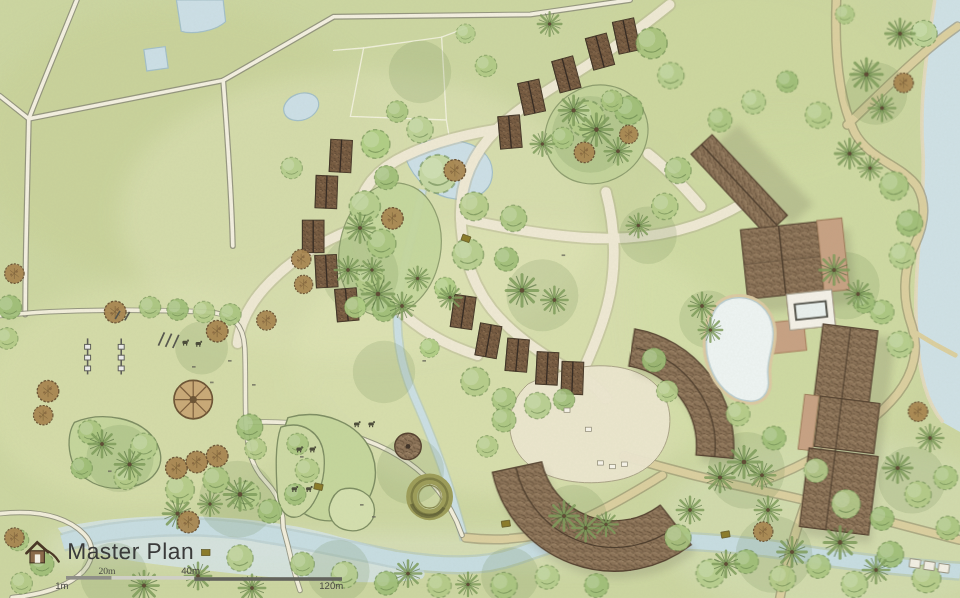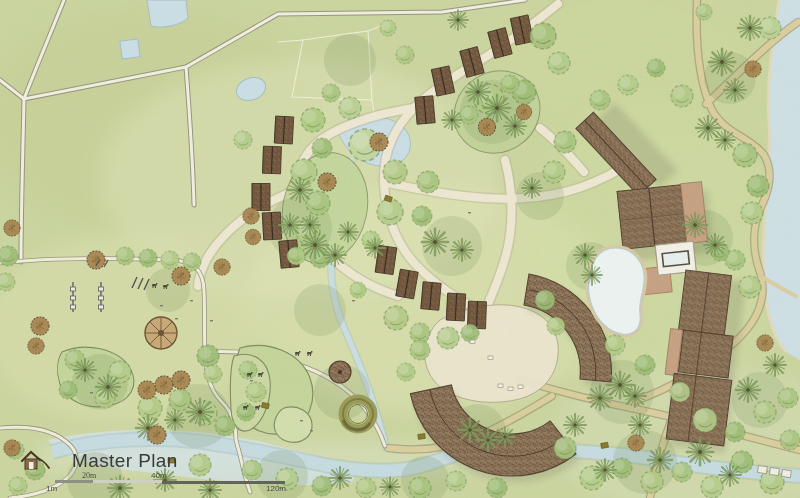--- a/index.html
+++ b/index.html
@@ -1,19 +1,19 @@
 <!DOCTYPE html>
 <html><head>
 <meta charset="utf-8">
 <style>
   html,body{margin:0;padding:0;background:#e8e8e0;}
   .stage{position:relative;width:800px;height:498px;overflow:hidden;background:#ccd6a1;
          font-family:"Liberation Sans", sans-serif;}
   .stage svg.scene{position:absolute;left:0;top:0;display:block;}
-  .plan-label{position:absolute;left:20px;top:449px;display:flex;align-items:center;gap:22px;}
+  .plan-label{position:absolute;left:20px;top:449px;display:flex;align-items:center;gap:6px;}
   .plan-label .t{font-size:19px;color:#3a3a3a;letter-spacing:0.4px;}
   .sb-seg{position:absolute;height:3px;}
   .sb-lab{position:absolute;font-size:8px;color:#4a4a44;}
 </style>
 </head>
 <body>
 
 <div class="stage">
 <svg class="scene" width="800" height="498" viewBox="0 0 800 498">
 <defs>

